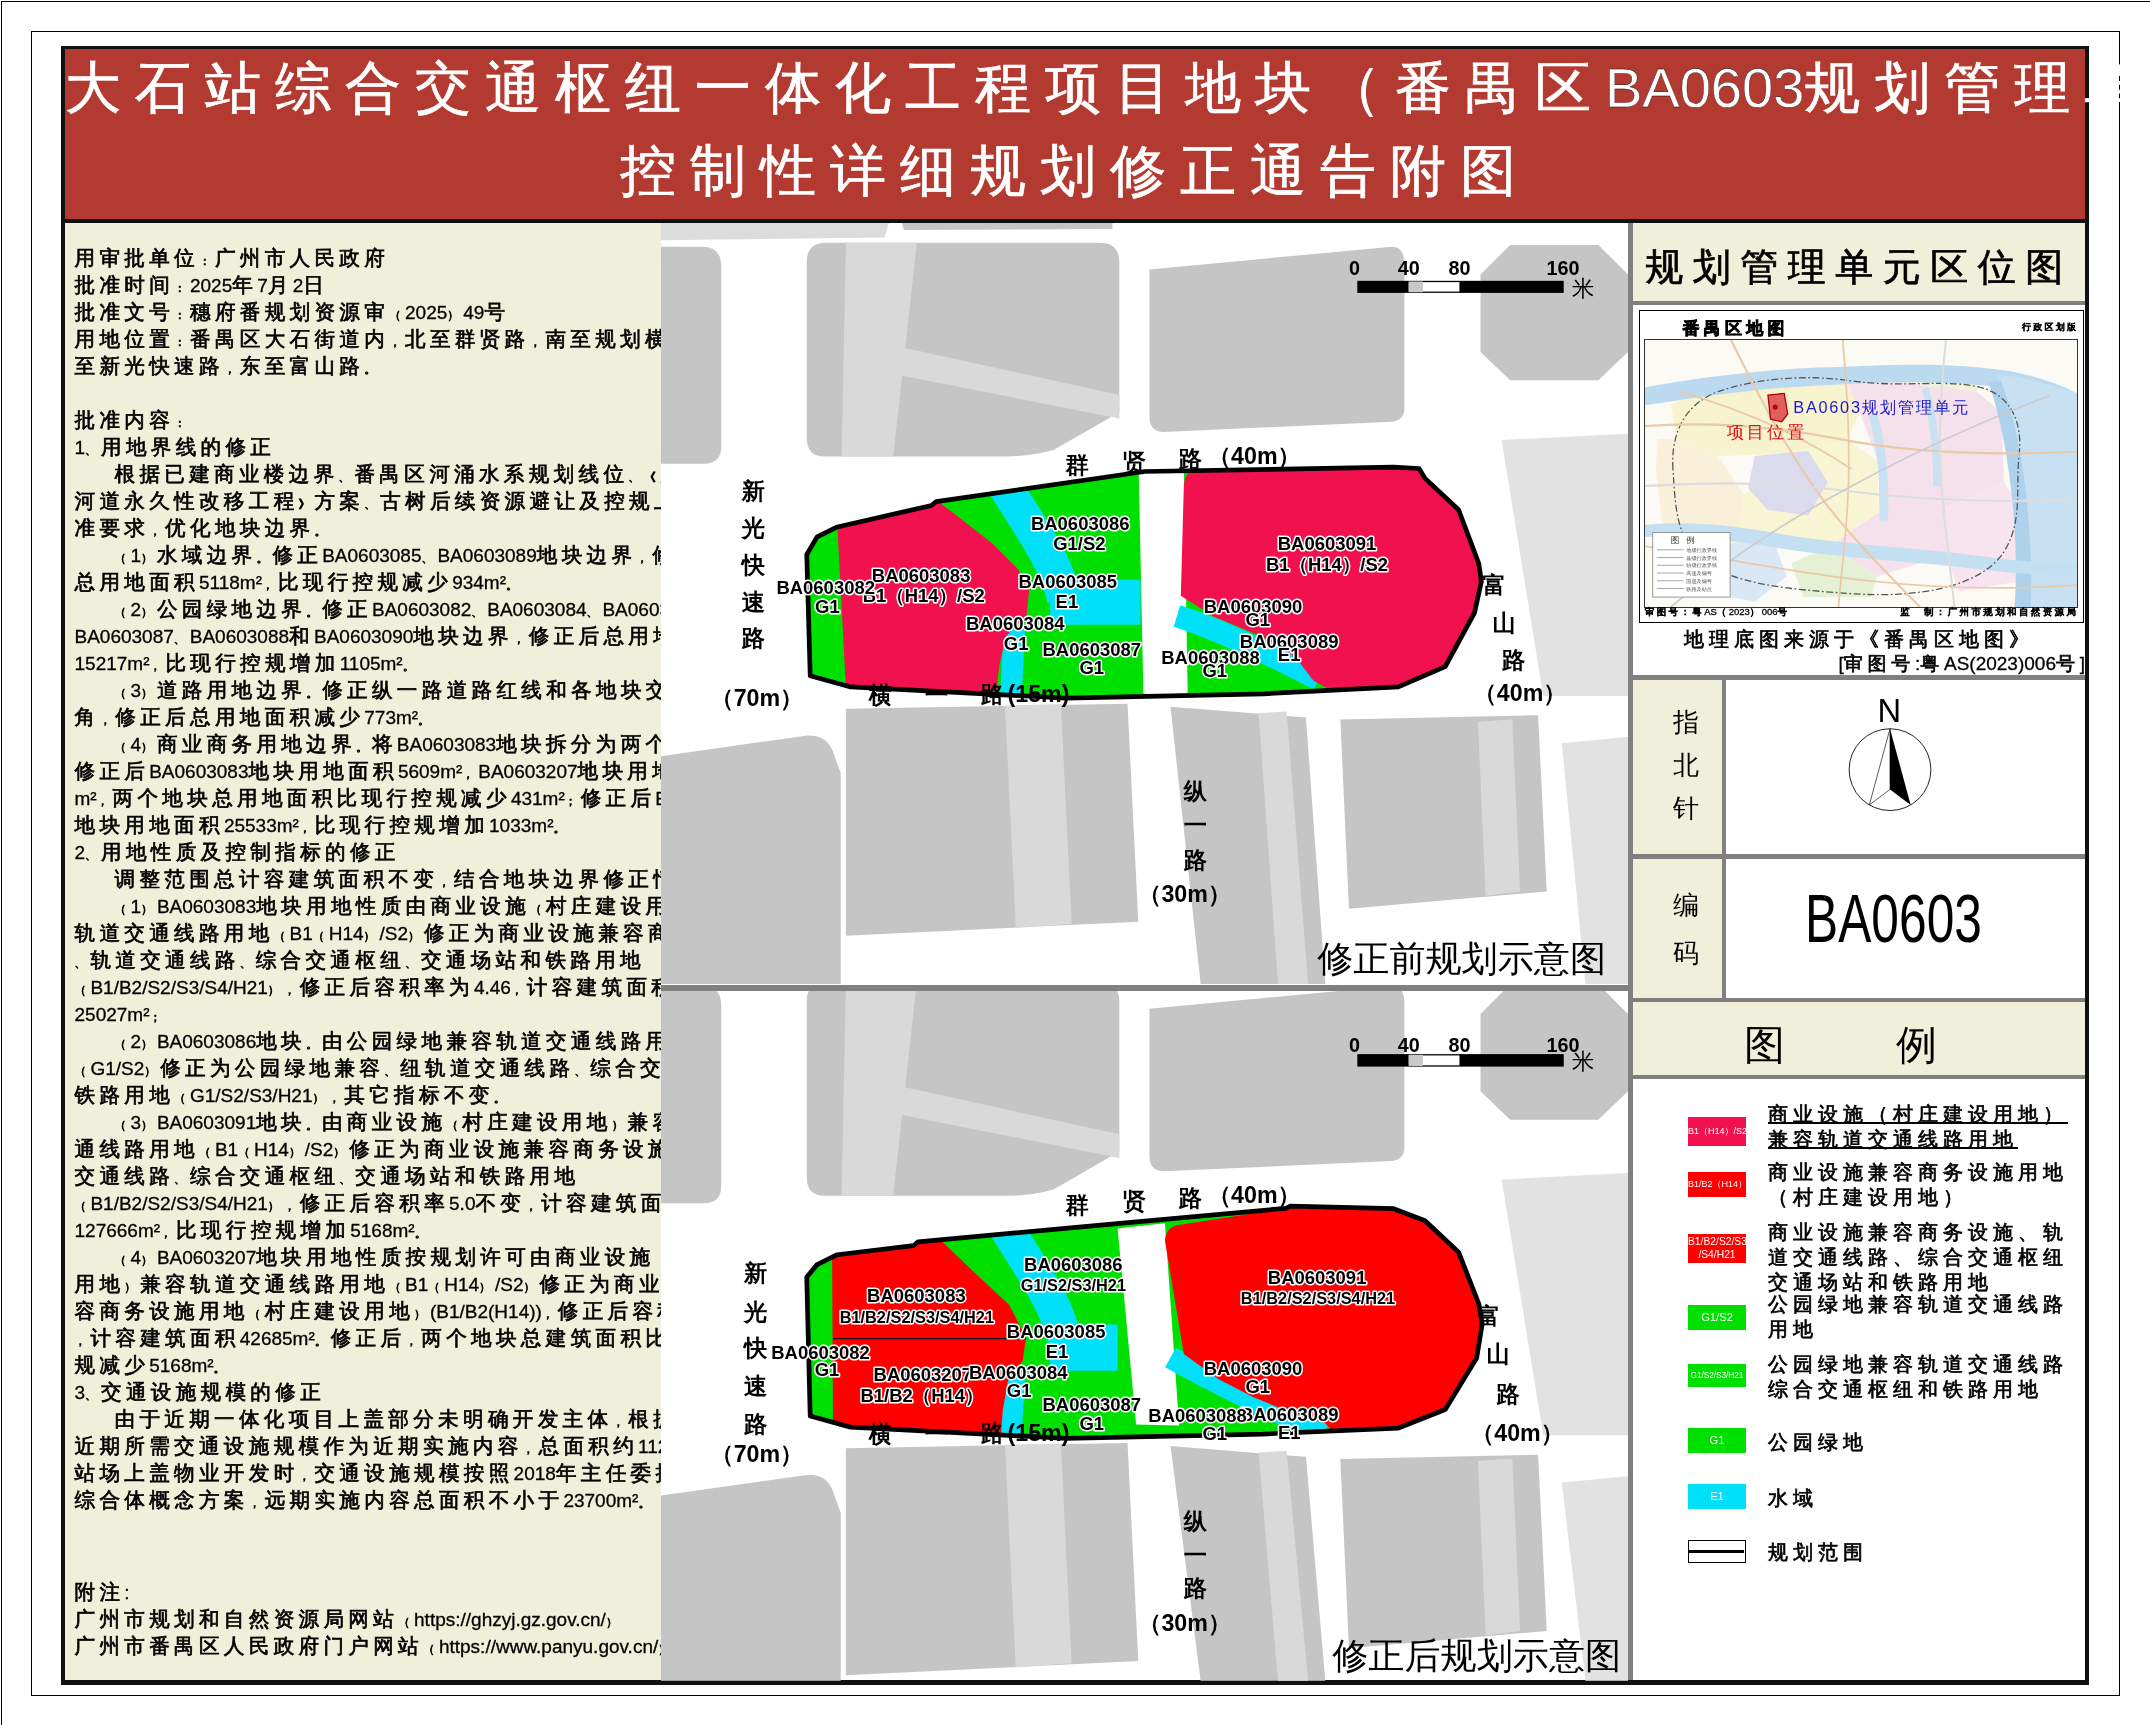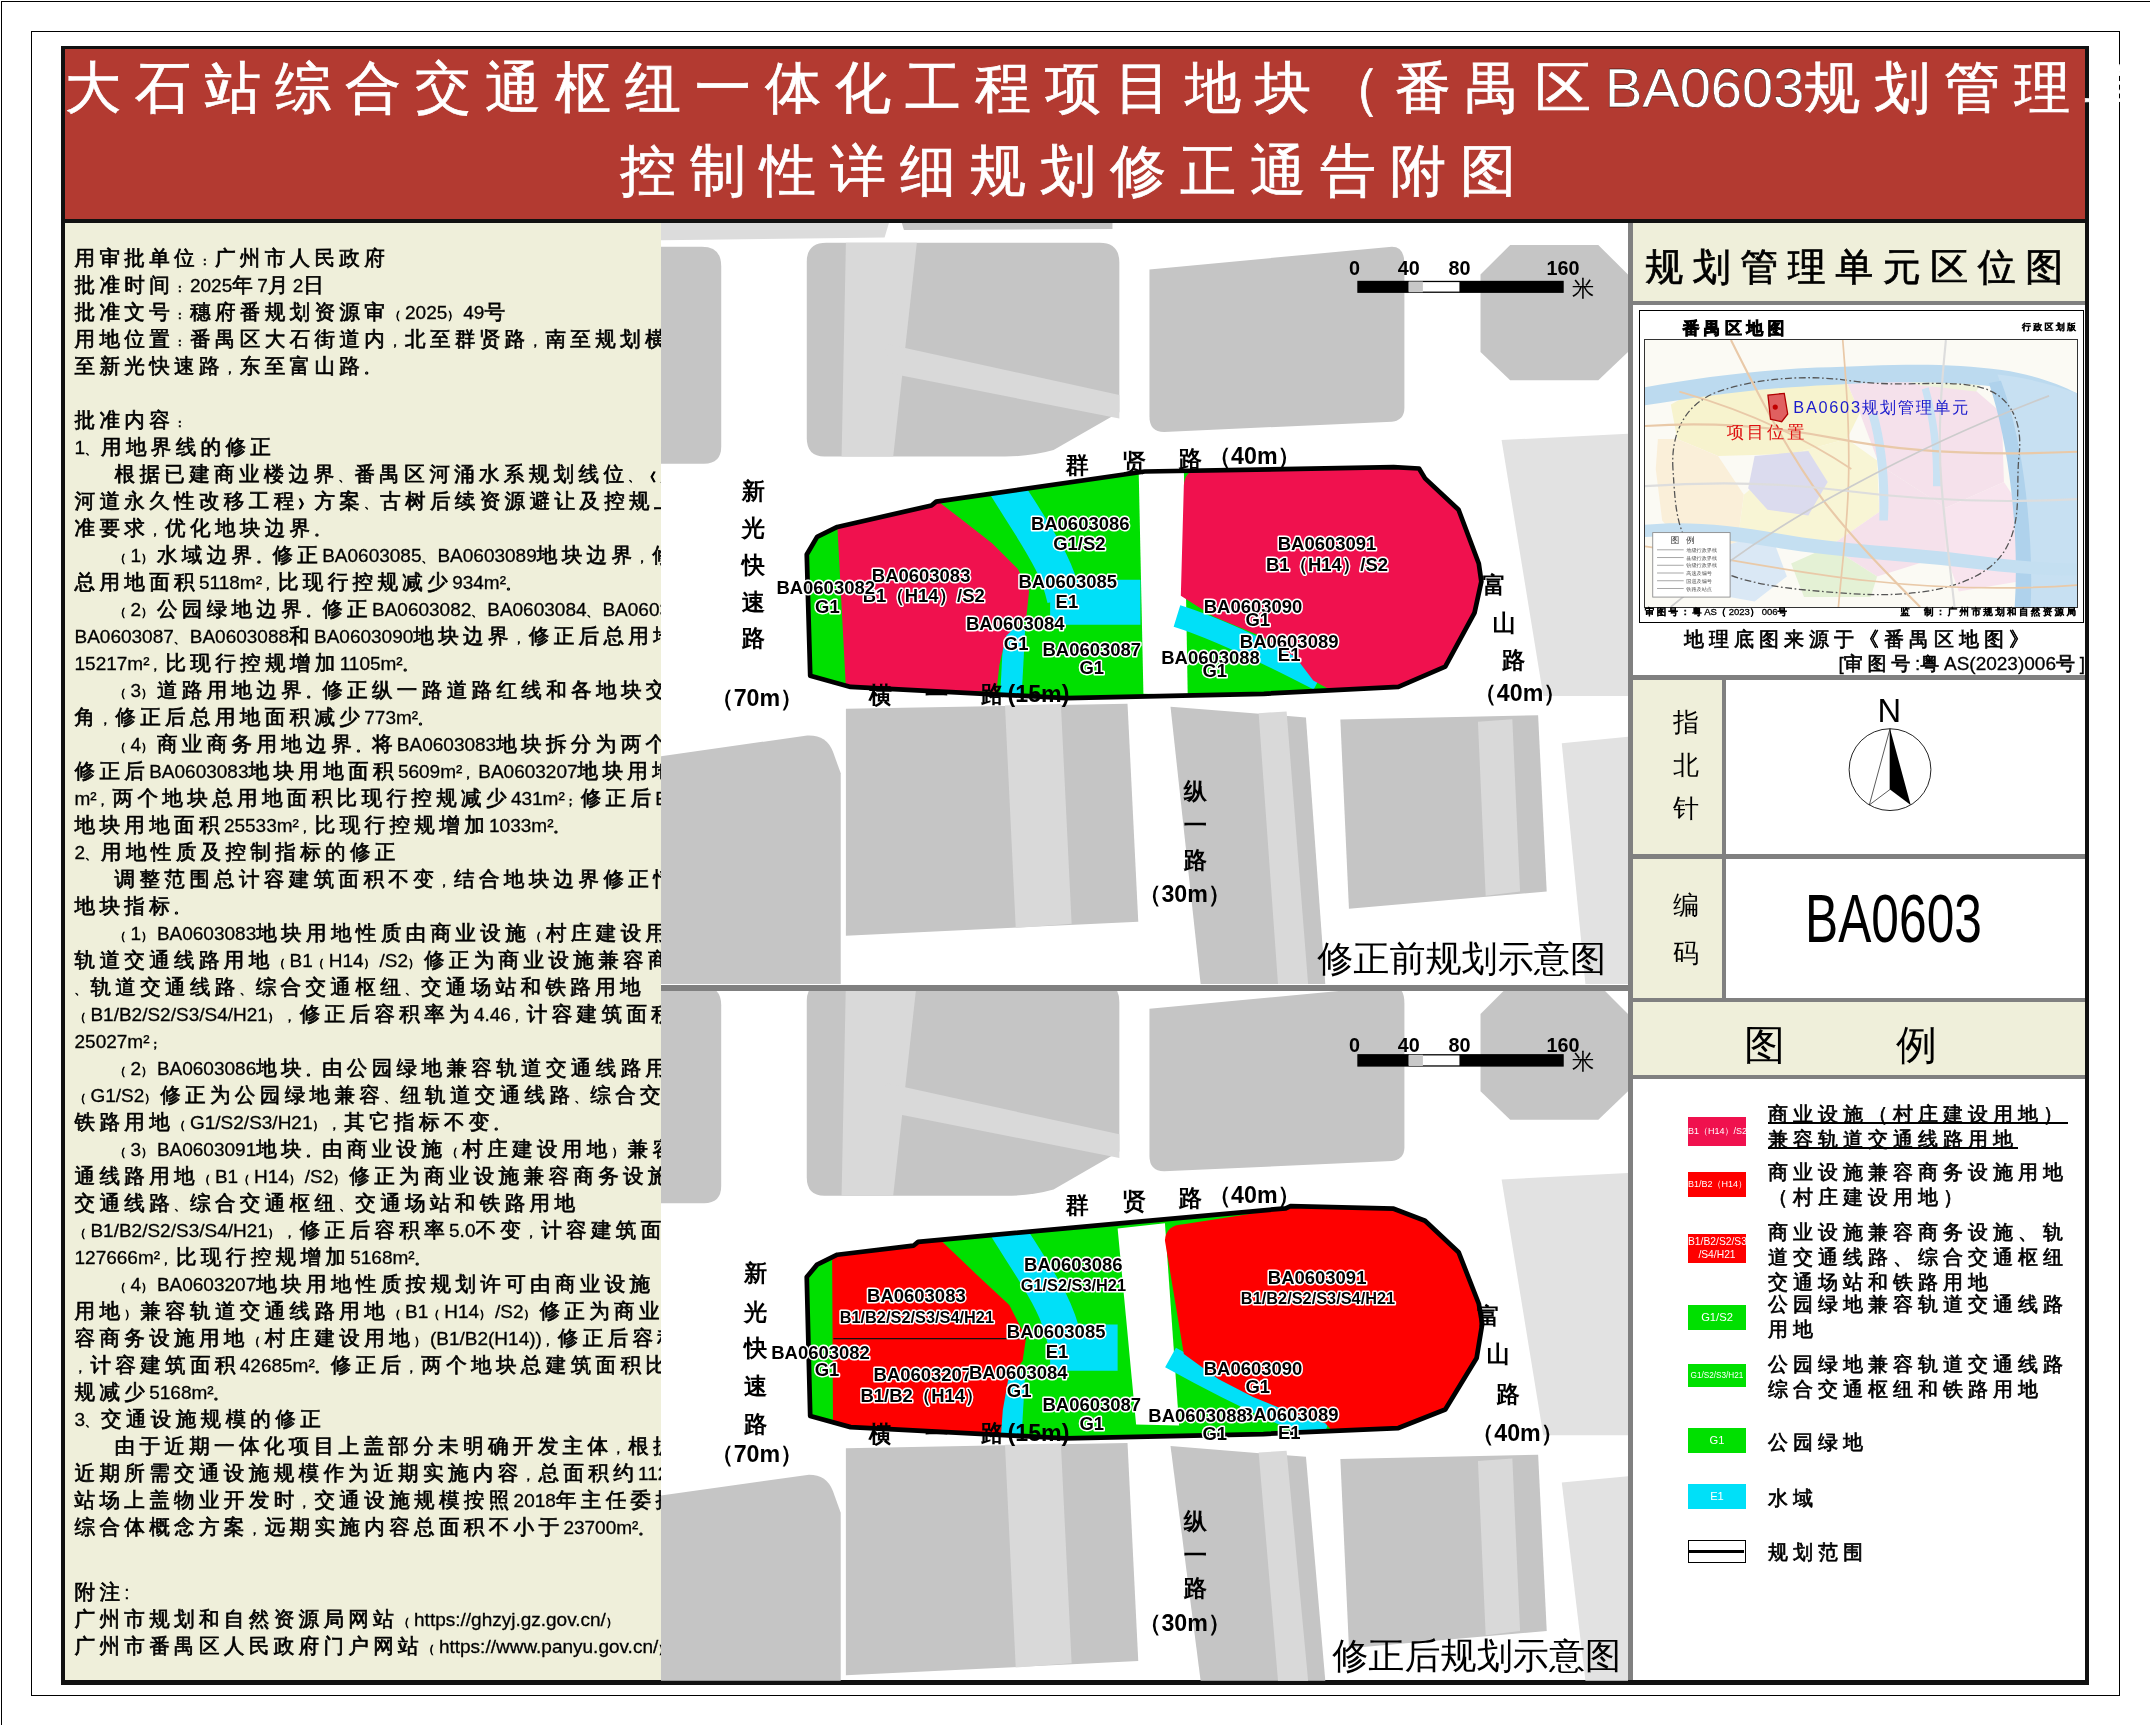--- a/index.html
+++ b/index.html
@@ -46,21 +46,20 @@
     <div><i>BA0603087</i><u>、</u><i>BA0603088</i>和<i>BA0603090</i>地块边界<u>，</u>修正后总用地面积</div>
     <div><i>15217m²</i><u>，</u>比现行控规增加<i>1105m²</i><u>。</u></div>
     <div><span style="display:inline-block;width:40px"></span><u>（</u><i>3</i><u>）</u>道路用地边界<u>。</u>修正纵一路道路红线和各地块交叉口转</div>
     <div>角<u>，</u>修正后总用地面积减少<i>773m²</i><u>。</u></div>
     <div><span style="display:inline-block;width:40px"></span><u>（</u><i>4</i><u>）</u>商业商务用地边界<u>。</u>将<i>BA0603083</i>地块拆分为两个地块</div>
     <div>修正后<i>BA0603083</i>地块用地面积<i>5609m²</i><u>，</u><i>BA0603207</i>地块用地面积</div>
     <div><i>m²</i><u>，</u>两个地块总用地面积比现行控规减少<i>431m²</i><u>；</u>修正后<i>BA0603091</i></div>
     <div>地块用地面积<i>25533m²</i><u>，</u>比现行控规增加<i>1033m²</i><u>。</u></div>
     <div><i>2</i><u>、</u>用地性质及控制指标的修正</div>
     <div><span style="display:inline-block;width:40px"></span>调整范围总计容建筑面积不变<u>，</u>结合地块边界修正情况优化</div>
-    <div>地块指标<u>。</u></div>
     <div><span style="display:inline-block;width:40px"></span><u>（</u><i>1</i><u>）</u><i>BA0603083</i>地块用地性质由商业设施<u>（</u>村庄建设用地兼容</div>
     <div>轨道交通线路用地<u>（</u><i>B1</i><u>（</u><i>H14</i><u>）</u><i>/S2</i><u>）</u>修正为商业设施兼容商务设施</div>
     <div><u>、</u>轨道交通线路<u>、</u>综合交通枢纽<u>、</u>交通场站和铁路用地</div>
     <div><u>（</u><i>B1/B2/S2/S3/S4/H21</i><u>）</u><u>，</u>修正后容积率为<i>4.46</i><u>，</u>计容建筑面积</div>
     <div><i>25027m²</i><u>；</u></div>
     <div><span style="display:inline-block;width:40px"></span><u>（</u><i>2</i><u>）</u><i>BA0603086</i>地块<u>。</u>由公园绿地兼容轨道交通线路用地</div>
     <div><u>（</u><i>G1/S2</i><u>）</u>修正为公园绿地兼容<u>、</u>纽轨道交通线路<u>、</u>综合交通枢和</div>
     <div>铁路用地<u>（</u><i>G1/S2/S3/H21</i><u>）</u><u>，</u>其它指标不变<u>。</u></div>
     <div><span style="display:inline-block;width:40px"></span><u>（</u><i>3</i><u>）</u><i>BA0603091</i>地块<u>。</u>由商业设施<u>（</u>村庄建设用地<u>）</u>兼容轨道交</div>
     <div>通线路用地<u>（</u><i>B1</i><u>（</u><i>H14</i><u>）</u><i>/S2</i><u>）</u>修正为商业设施兼容商务设施轨道</div>

